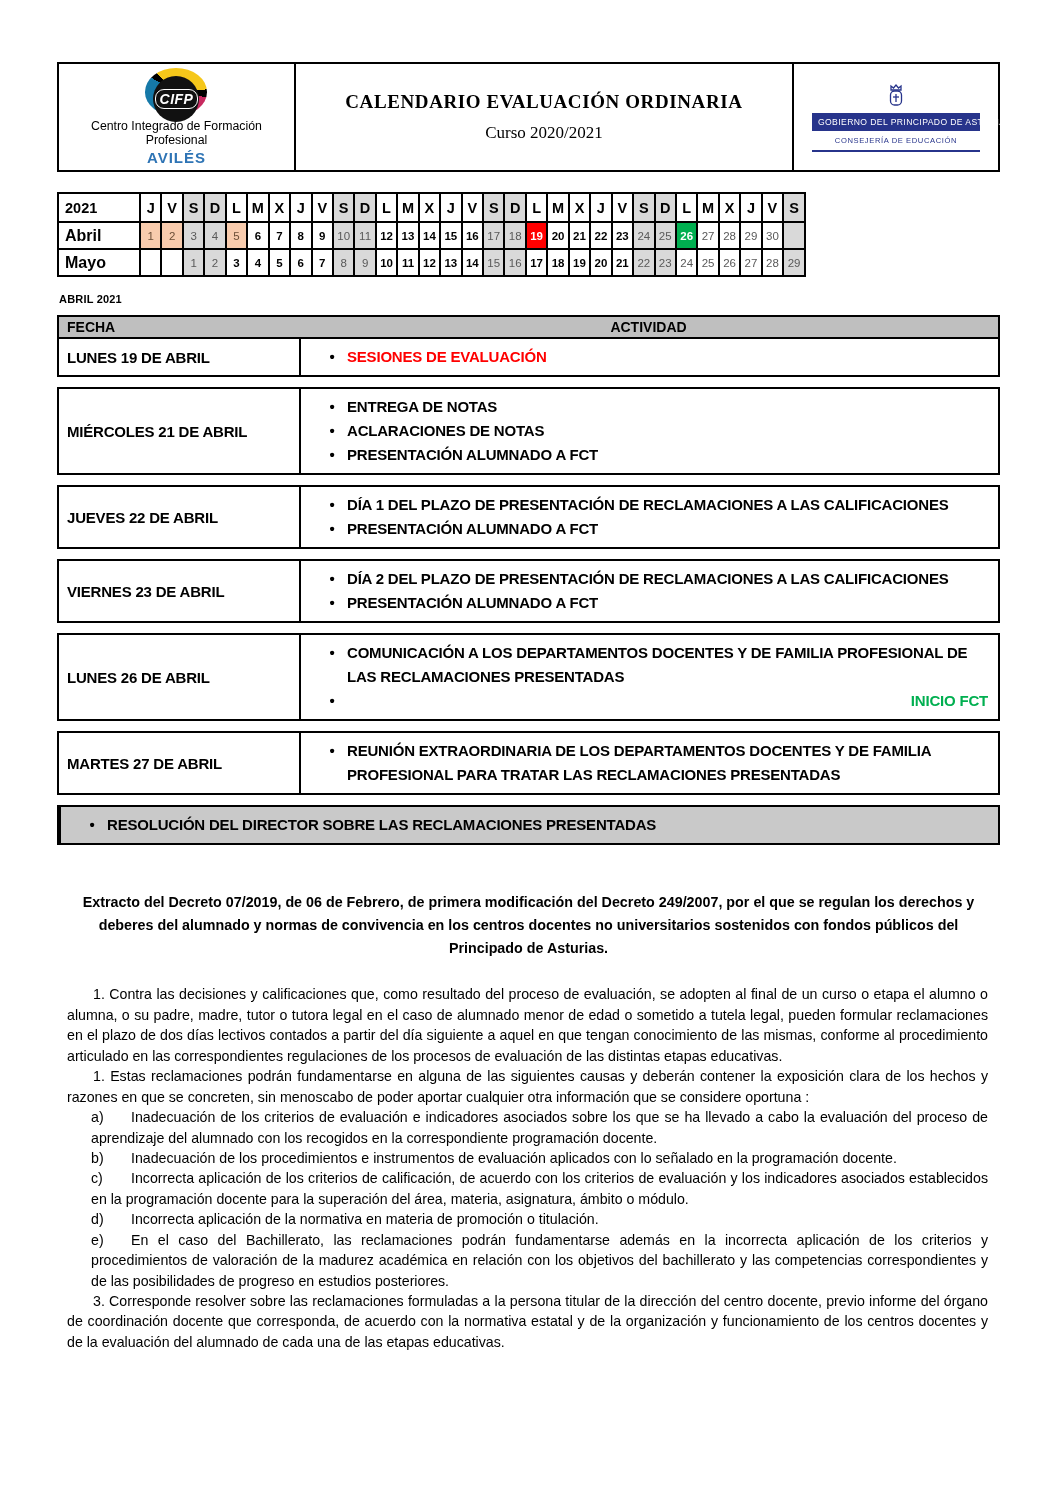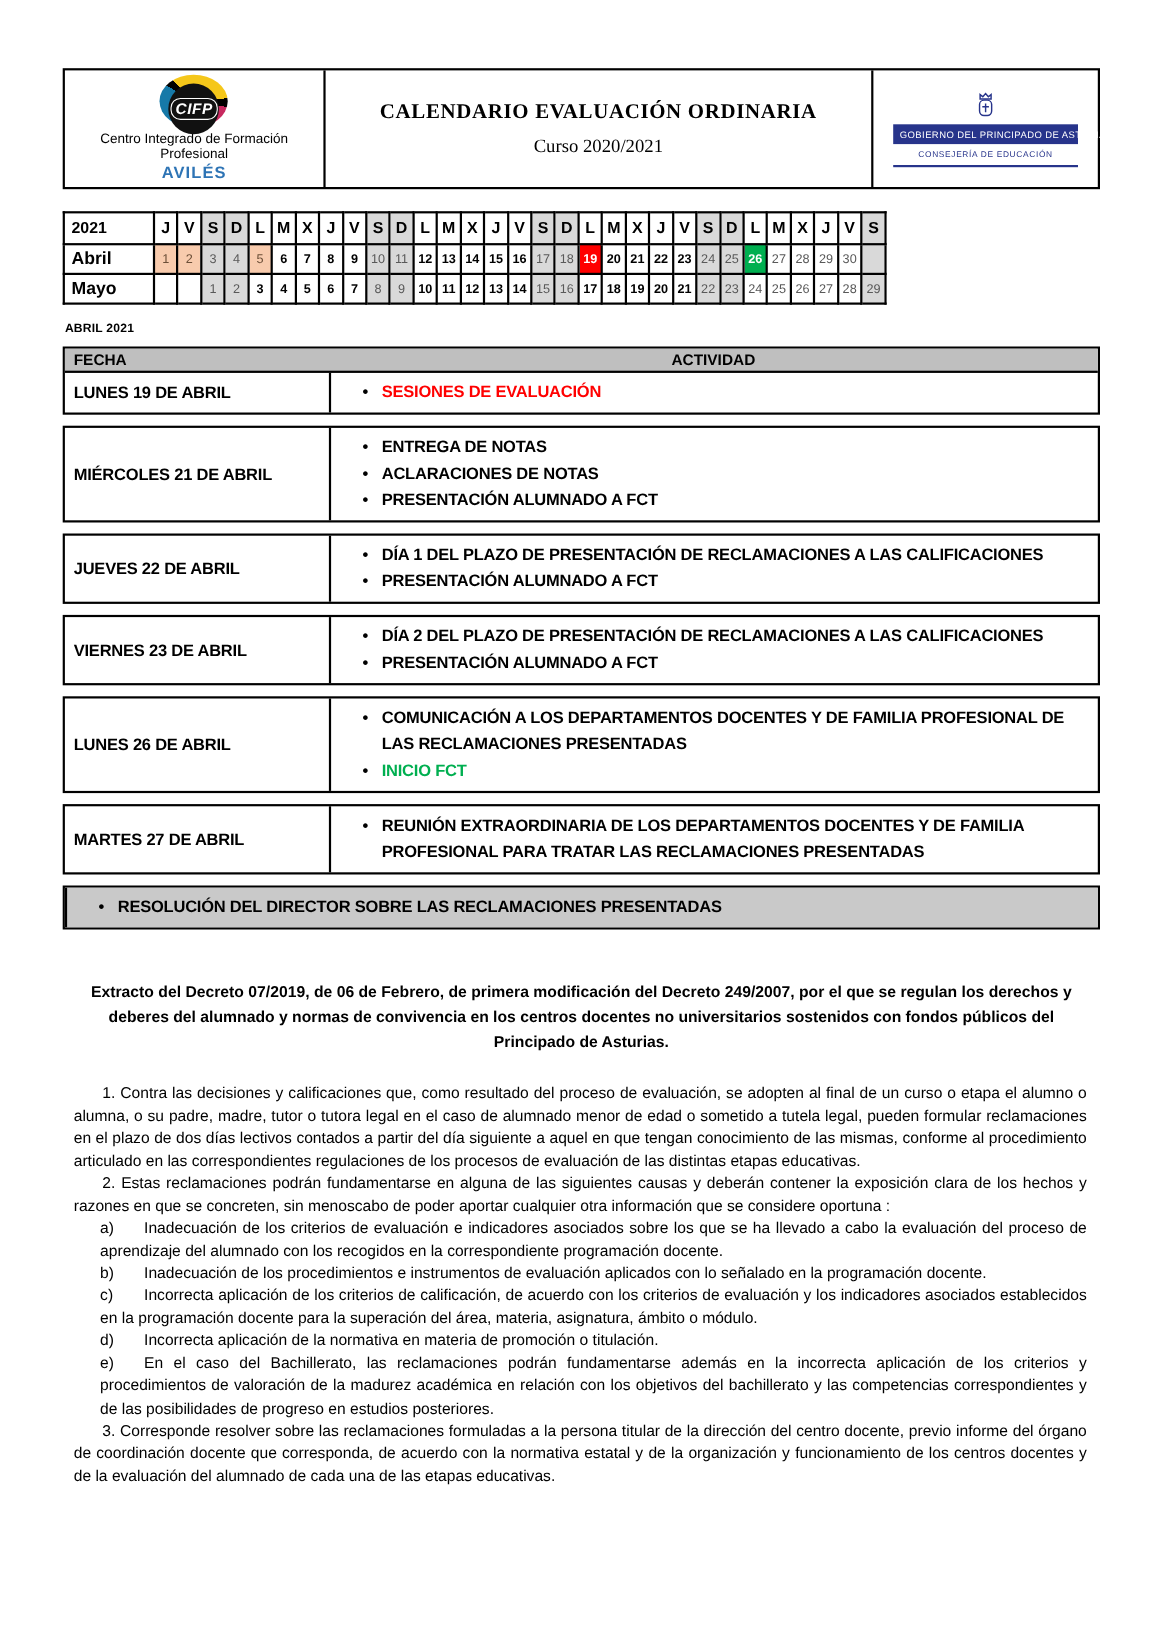--- a/index.html
+++ b/index.html
@@ -59,21 +59,21 @@
   .act-colhead .c2{flex:1;text-align:center;padding:2px 8px;font-weight:bold;font-size:14px;}
   .act-row{display:flex;}
   .act-row.gray{background:var(--row-gray);}
   .act-date{width:224px;box-sizing:content-box;padding:4px 8px;display:flex;align-items:center;
     font-weight:bold;font-size:15px;letter-spacing:-.2px;}
   .act-items{flex:1;border-left:2px solid #000;padding:6px 10px 6px 16px;display:flex;flex-direction:column;justify-content:center;}
   .act-item{display:flex;font-weight:bold;font-size:15px;line-height:1.6;letter-spacing:-.2px;}
   .act-item .bullet{width:30px;text-align:center;flex:none;}
   .itxt{flex:1;}
   .itxt.red{color:var(--accent-red);}
-  .itxt.green{color:var(--accent-green);}
+  .itxt.green{color:var(--accent-green);text-align:right;}
 
   
   .decree-head{font-weight:bold;font-size:14.3px;line-height:1.62;text-align:center;margin:46px auto 24px;max-width:905px;}
   .decree-body{margin-top:4px;padding:0 12px 0 10px;}
   .par{font-size:14.2px;line-height:1.44;text-align:justify;margin:0;}
   .par.num{text-indent:26px;}
   .par.let{padding-left:24px;}
   .par.let .plabel{display:inline-block;width:40px;}
 </style>
 </head>
@@ -319,21 +319,21 @@
             </div>
           </div>
         </div>
       </div>
     </div>
 
   <div>
     <p class="decree-head">Extracto del Decreto 07/2019, de 06 de Febrero, de primera modificación del Decreto 249/2007, por el que se regulan los derechos y deberes del alumnado y normas de convivencia en los centros docentes no universitarios sostenidos con fondos públicos del Principado de Asturias.</p>
     <div class="decree-body">
         <p class="par num">1.  Contra las decisiones y calificaciones que, como resultado del proceso de evaluación, se adopten al final de un curso o etapa el alumno o alumna, o su padre, madre, tutor o tutora legal en el caso de alumnado menor de edad o sometido a tutela legal, pueden formular reclamaciones en el plazo de dos días lectivos contados a partir del día siguiente a aquel en que tengan conocimiento de las mismas, conforme al procedimiento articulado en las correspondientes regulaciones de los procesos de evaluación de las distintas etapas educativas.</p>
-        <p class="par num">2. Estas reclamaciones podrán fundamentarse en alguna de las siguientes causas y deberán contener la exposición clara de los hechos y razones en que se concreten, sin menoscabo de poder aportar cualquier otra información que se considere oportuna :</p>
+        <p class="par num">1. Estas reclamaciones podrán fundamentarse en alguna de las siguientes causas y deberán contener la exposición clara de los hechos y razones en que se concreten, sin menoscabo de poder aportar cualquier otra información que se considere oportuna :</p>
         <p class="par let"><span class="plabel">a)</span>Inadecuación de los criterios de evaluación e indicadores asociados sobre los que se ha llevado a cabo la evaluación del proceso de aprendizaje del alumnado con los recogidos en la correspondiente programación docente.</p>
         <p class="par let"><span class="plabel">b)</span>Inadecuación de los procedimientos e instrumentos de evaluación aplicados con lo señalado en la programación docente.</p>
         <p class="par let"><span class="plabel">c)</span>Incorrecta aplicación de los criterios de calificación, de acuerdo con los criterios de evaluación y los indicadores asociados establecidos en la programación docente para la superación del área, materia, asignatura, ámbito o módulo.</p>
         <p class="par let"><span class="plabel">d)</span>Incorrecta aplicación de la normativa en materia de promoción o titulación.</p>
         <p class="par let"><span class="plabel">e)</span>En el caso del Bachillerato, las reclamaciones podrán fundamentarse además en la incorrecta aplicación de los criterios y procedimientos de valoración de la madurez académica en relación con los objetivos del bachillerato y las competencias correspondientes y de las posibilidades de progreso en estudios posteriores.</p>
         <p class="par num">3. Corresponde resolver sobre las reclamaciones formuladas a la persona titular de la dirección del centro docente, previo informe del órgano de coordinación docente que corresponda, de acuerdo con la normativa estatal y de la organización y funcionamiento de los centros docentes y de la evaluación del alumnado de cada una de las etapas educativas.</p>
       </div>
   </div>
 
 </div>

